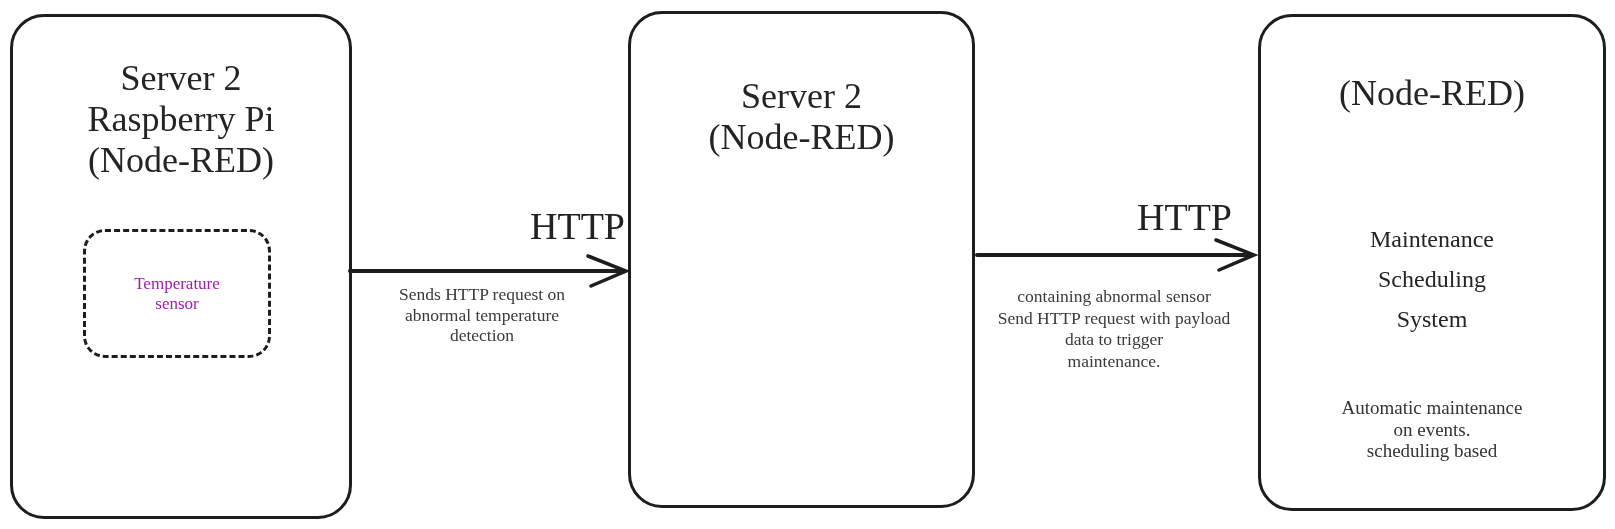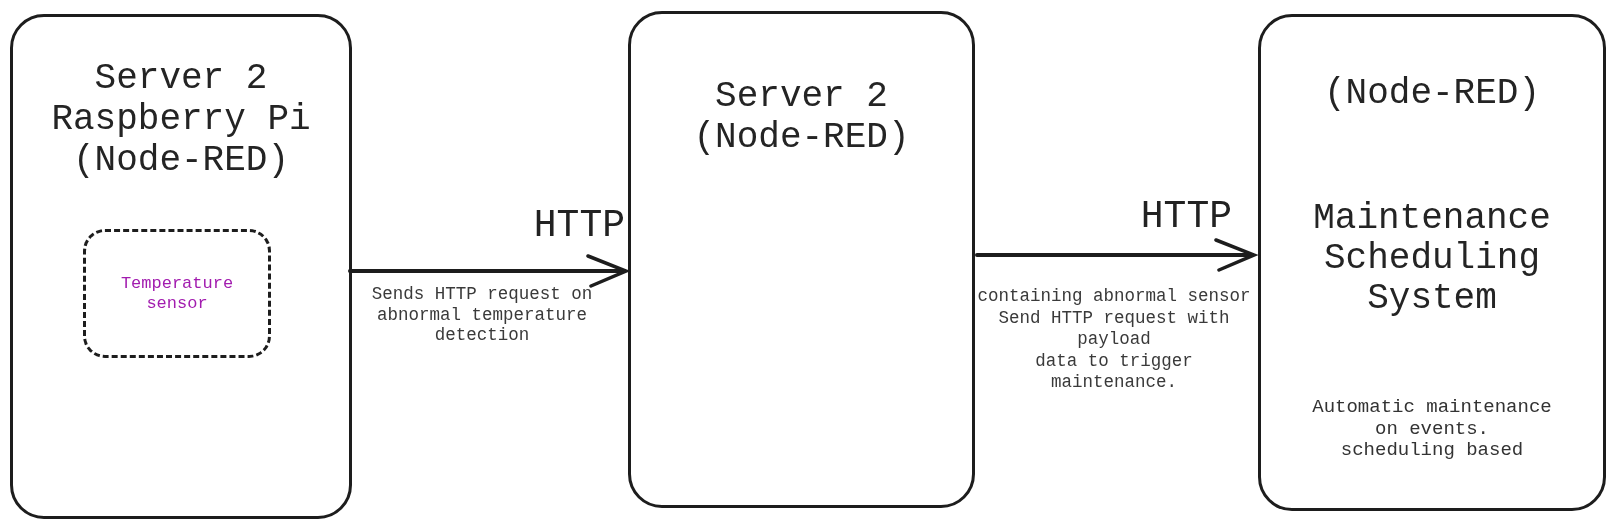--- a/index.html
+++ b/index.html
@@ -5,21 +5,21 @@
   html, body {
     margin: 0;
     padding: 0;
     background: #ffffff;
   }
   .canvas {
     position: relative;
     width: 1615px;
     height: 529px;
     background: #ffffff;
-    font-family: Liberation Mono, monospace;
+    font-family: Liberation Serif, serif;
     color: #242424;
     overflow: hidden;
   }
   .node {
     position: absolute;
     border: 3px solid #1d1d1d;
     border-radius: 34px;
     background: #ffffff;
     box-sizing: border-box;
   }
@@ -38,23 +38,24 @@
   }
   .node-left  .title-block  { top: 41px; }
   .node-middle .title-block { top: 62px; }
   .node-right .title-block  { top: 56px; }
 
   .subtitle-block {
     position: absolute;
     left: 0;
     width: 100%;
     text-align: center;
-    font-size: 36px;
+    font-size: 24px;
     line-height: 40px;
     color: #242424;
+    margin-top: 20px;
   }
   .node-middle .subtitle-block { top: 234px; }
   .node-right  .subtitle-block { top: 182px; }
 
   .desc-block {
     position: absolute;
     left: 0;
     width: 100%;
     text-align: center;
     font-size: 19px;

